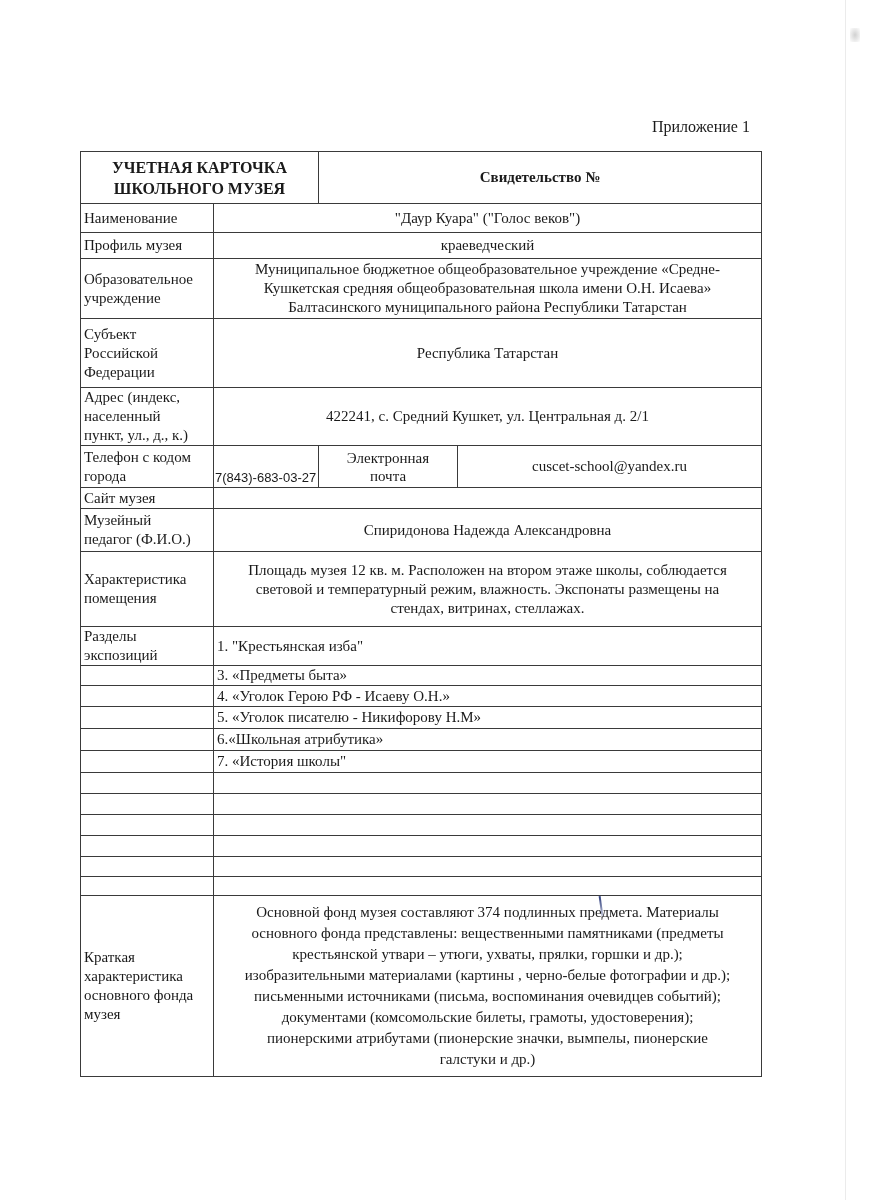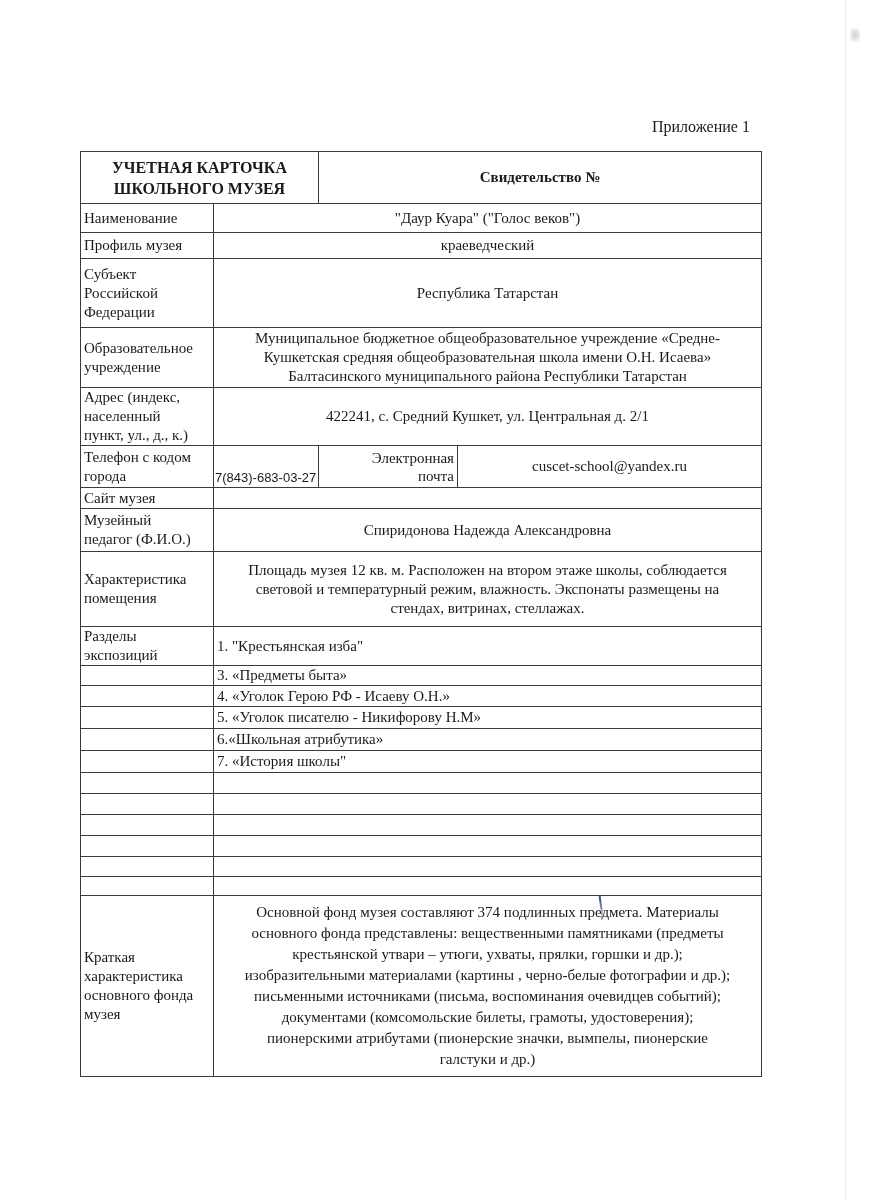--- a/index.html
+++ b/index.html
@@ -29,21 +29,21 @@
   table.card td {
     border: 1.5px solid #3a3a3a; padding: 0 3px; vertical-align: middle;
   }
   .lbl { text-align: left; }
   .val { text-align: center; }
   .left { text-align: left; }
   .hdr-title { font-weight: bold; font-size: 16px; text-align: center; line-height: 21px; }
   .hdr-cert { font-weight: bold; font-size: 15px; text-align: center; }
   .phone { font-family: "Liberation Sans", "DejaVu Sans", sans-serif; font-size: 13px;
            vertical-align: bottom !important; white-space: nowrap; overflow: hidden; padding: 0 1px !important; }
-  .email-lbl { text-align: right; line-height: 18px; }
+  .email-lbl { text-align: center; line-height: 18px; }
   .pen-mark {
     position: absolute; left: 600px; top: 896px; width: 2px; height: 20px;
     background: linear-gradient(#2a3a7a, rgba(42,58,122,0.3));
     transform: rotate(-8deg);
   }
 </style>
 </head>
 <body>
 
 <div class="scan-edge"></div>
@@ -71,39 +71,39 @@
   <tr style="height:29px">
     <td class="lbl">Наименование</td>
     <td colspan="3" class="val">"Даур Куара" ("Голос веков")</td>
   </tr>
 
   <tr style="height:26px">
     <td class="lbl">Профиль музея</td>
     <td colspan="3" class="val">краеведческий</td>
   </tr>
 
-  <tr style="height:69px">
-    <td class="lbl">
-      <span>Субъект</span><br>
-      <span>Российской</span><br>
-      <span>Федерации</span>
-    </td>
-    <td colspan="3" class="val">Республика Татарстан</td>
-  </tr>
-
   <tr style="height:60px">
     <td class="lbl">
       <span>Образовательное</span><br>
       <span>учреждение</span>
     </td>
     <td colspan="3" class="val">
       <span>Муниципальное бюджетное общеобразовательное учреждение «Средне-</span><br>
       <span>Кушкетская средняя общеобразовательная школа имени О.Н. Исаева»</span><br>
       <span>Балтасинского муниципального района Республики Татарстан</span>
     </td>
+  </tr>
+
+  <tr style="height:69px">
+    <td class="lbl">
+      <span>Субъект</span><br>
+      <span>Российской</span><br>
+      <span>Федерации</span>
+    </td>
+    <td colspan="3" class="val">Республика Татарстан</td>
   </tr>
 
   <tr style="height:44px">
     <td class="lbl">
       <span>Адрес (индекс,</span><br>
       <span>населенный</span><br>
       <span>пункт, ул., д., к.)</span>
     </td>
     <td colspan="3" class="val">422241, с. Средний Кушкет, ул. Центральная д. 2/1</td>
   </tr>

